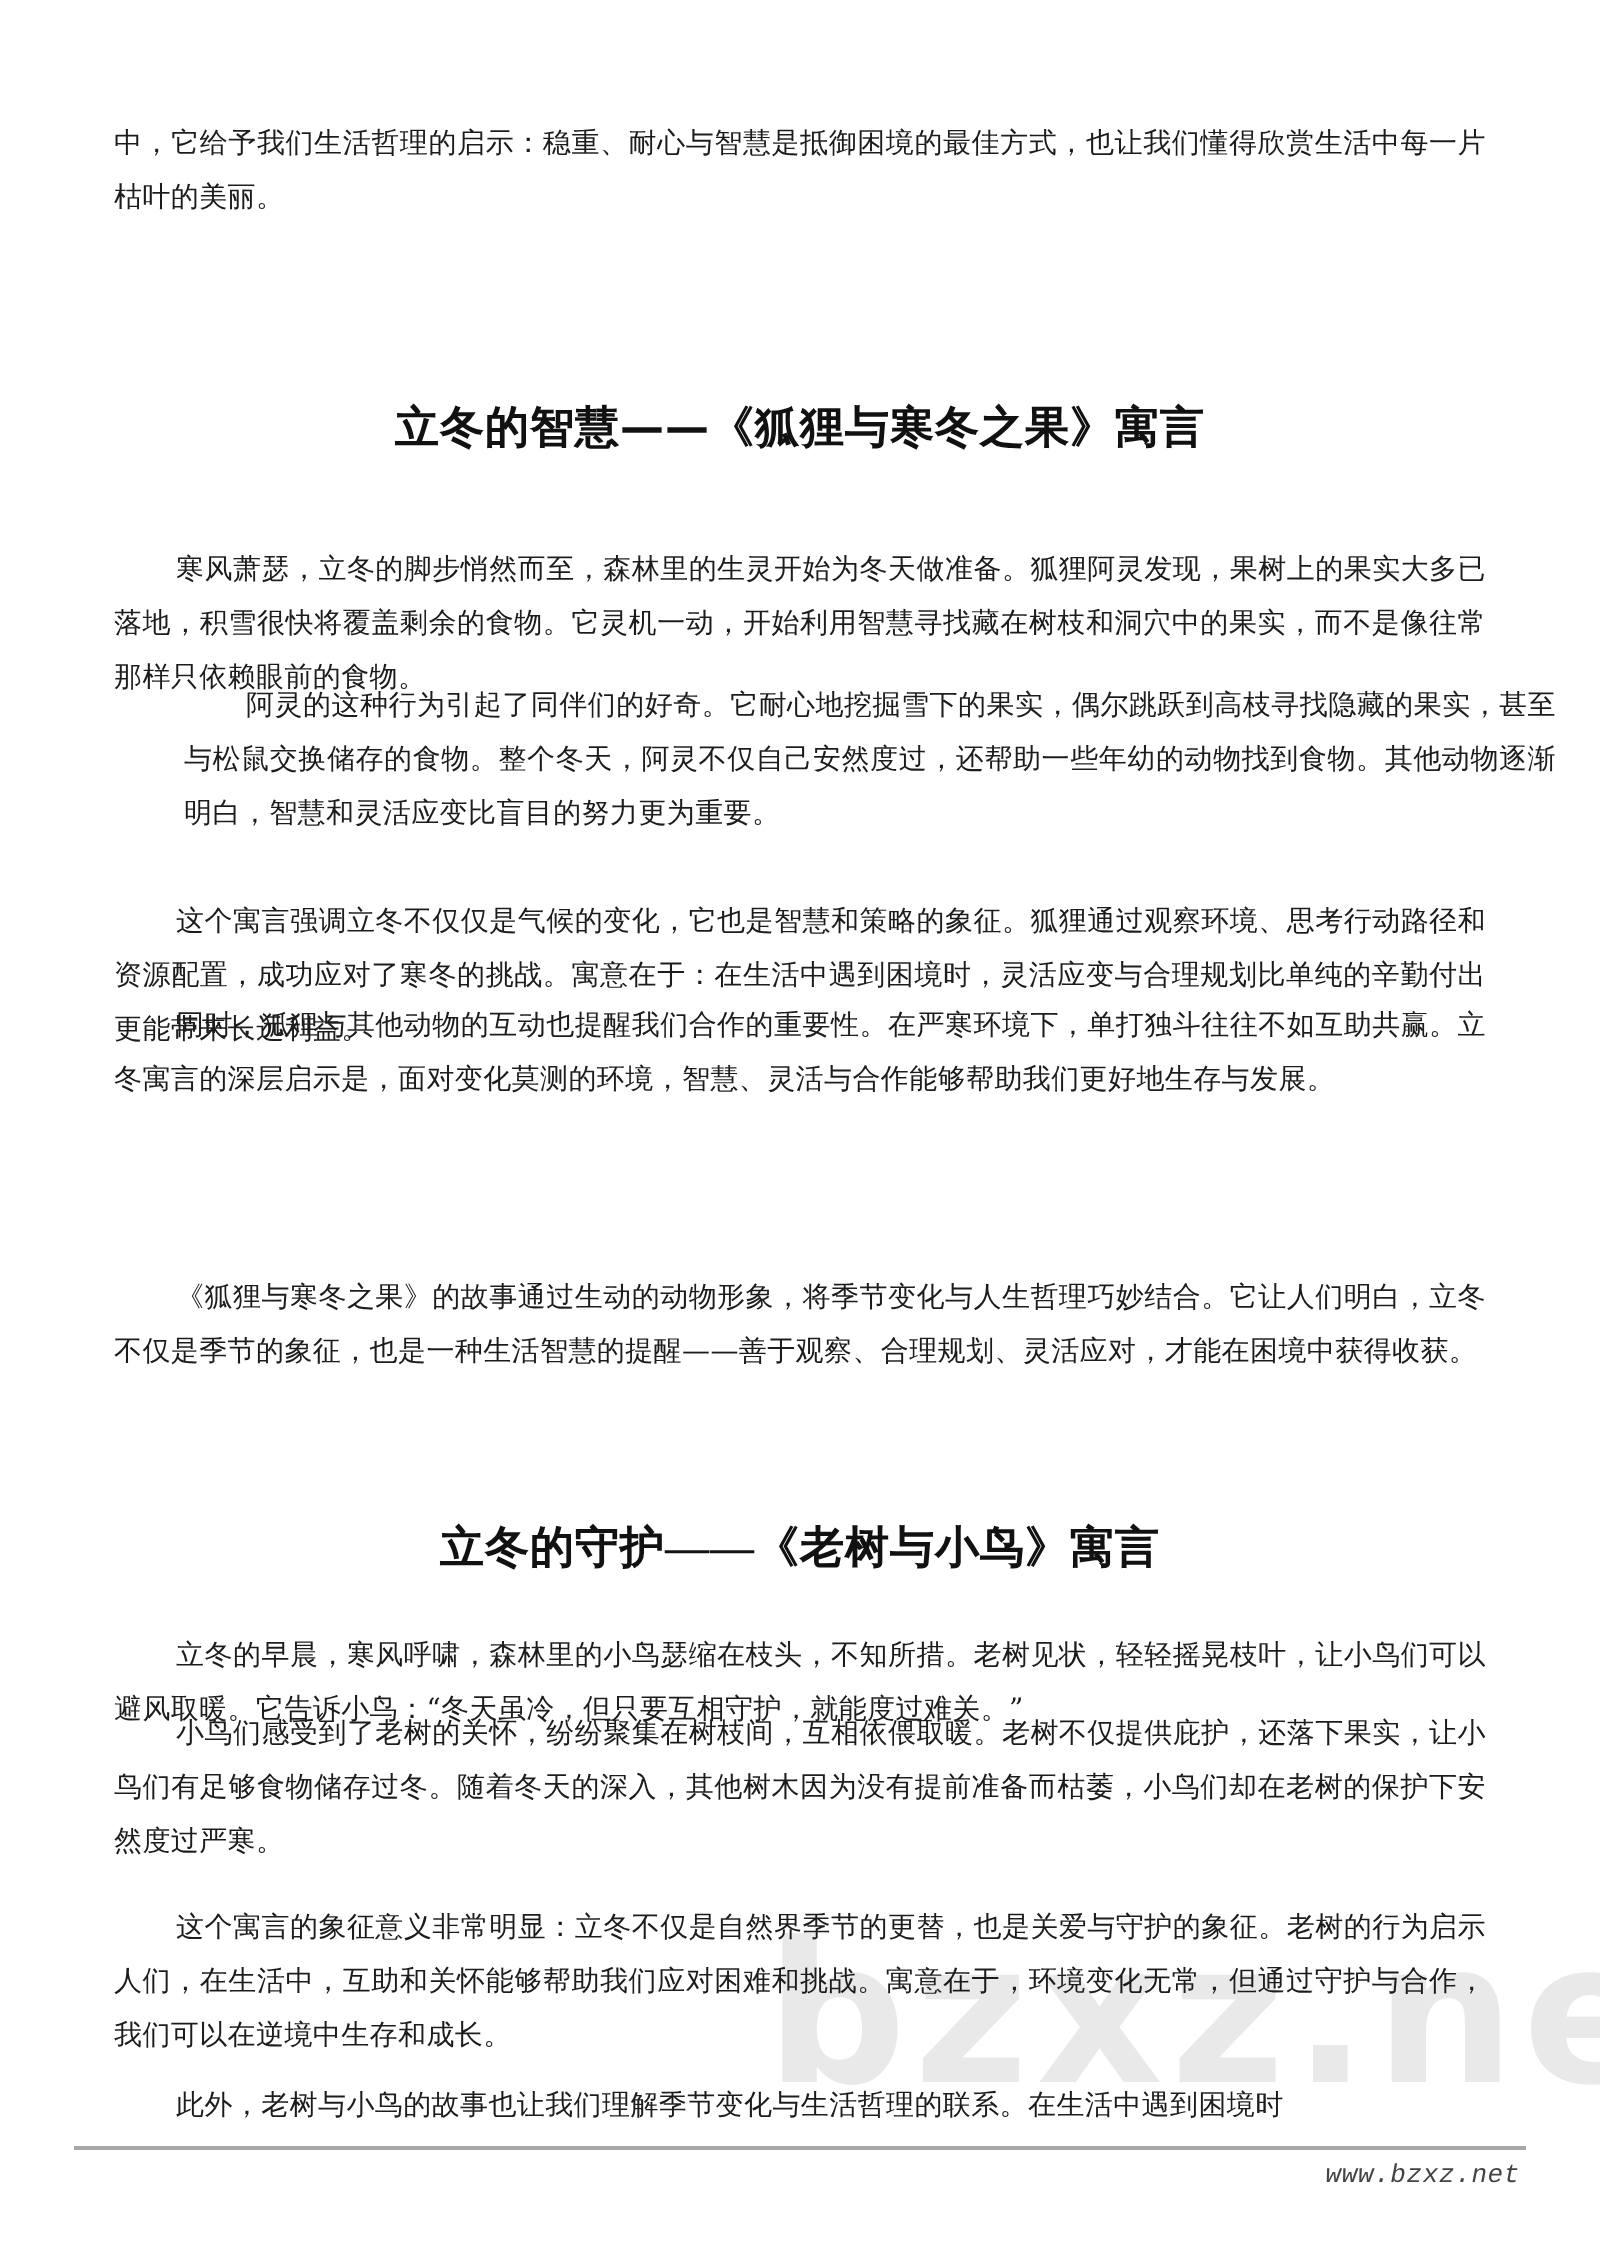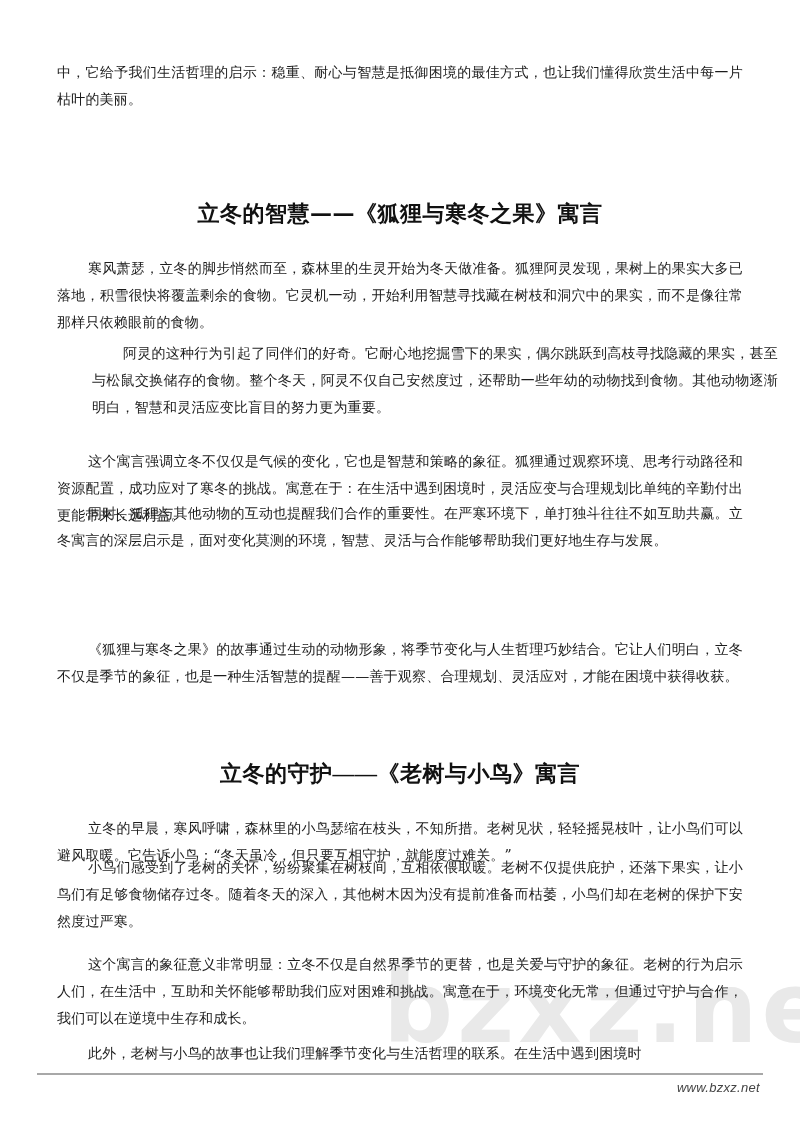--- a/index.html
+++ b/index.html
@@ -66,42 +66,42 @@
       left: 37px;
       top: 1073px;
       width: 726px;
       height: 2px;
       background: #a8a8a8;
     }
     .footer-url {
       position: absolute;
       right: 40px;
       top: 1080px;
-      font-family: Liberation Sans, sans-serif;
+      font-family: Liberation Mono, monospace;
       font-style: italic;
       font-size: 13px;
       color: #444444;
       letter-spacing: 0.3px;
       margin-left: 20px;
     }
   </style>
 </head>
 <body>
 
 <div class="page">
 
   <div class="watermark">bzxz.net</div>
 
   <div class="content">
 
     <p class="para" style="top:59px;">中，它给予我们生活哲理的启示：稳重、耐心与智慧是抵御困境的最佳方式，也让我们懂得欣赏生活中每一片枯叶的美丽。</p>
 
     <h2 class="heading" style="top:199px;">立冬的智慧——《狐狸与寒冬之果》寓言</h2>
 
-    <p class="para indent" style="top:255px;">寒风萧瑟，立冬的脚步悄然而至，森林里的生灵开始为冬天做准备。狐狸阿灵发现，果树上的果实大多已落地，积雪很快将覆盖剩余的食物。它灵机一动，开始利用智慧寻找藏在树枝和洞穴中的果实，而不是像往常那样只依赖眼前的食物。</p>
+    <p class="para indent" style="top:272px;">寒风萧瑟，立冬的脚步悄然而至，森林里的生灵开始为冬天做准备。狐狸阿灵发现，果树上的果实大多已落地，积雪很快将覆盖剩余的食物。它灵机一动，开始利用智慧寻找藏在树枝和洞穴中的果实，而不是像往常那样只依赖眼前的食物。</p>
     <p class="para indent" style="top:340px;margin-left:35px;">阿灵的这种行为引起了同伴们的好奇。它耐心地挖掘雪下的果实，偶尔跳跃到高枝寻找隐藏的果实，甚至与松鼠交换储存的食物。整个冬天，阿灵不仅自己安然度过，还帮助一些年幼的动物找到食物。其他动物逐渐明白，智慧和灵活应变比盲目的努力更为重要。</p>
     <p class="para indent" style="top:448px;">这个寓言强调立冬不仅仅是气候的变化，它也是智慧和策略的象征。狐狸通过观察环境、思考行动路径和资源配置，成功应对了寒冬的挑战。寓意在于：在生活中遇到困境时，灵活应变与合理规划比单纯的辛勤付出更能带来长远利益。</p>
     <p class="para indent" style="top:500px;">同时，狐狸与其他动物的互动也提醒我们合作的重要性。在严寒环境下，单打独斗往往不如互助共赢。立冬寓言的深层启示是，面对变化莫测的环境，智慧、灵活与合作能够帮助我们更好地生存与发展。</p>
     <p class="para indent" style="top:593px;margin-top:43px;">《狐狸与寒冬之果》的故事通过生动的动物形象，将季节变化与人生哲理巧妙结合。它让人们明白，立冬不仅是季节的象征，也是一种生活智慧的提醒——善于观察、合理规划、灵活应对，才能在困境中获得收获。</p>
 
     <h2 class="heading" style="top:759px;font-family:Liberation Serif, serif;">立冬的守护——《老树与小鸟》寓言</h2>
 
     <p class="para indent" style="top:815px;">立冬的早晨，寒风呼啸，森林里的小鸟瑟缩在枝头，不知所措。老树见状，轻轻摇晃枝叶，让小鸟们可以避风取暖。它告诉小鸟：“冬天虽冷，但只要互相守护，就能度过难关。”</p>
     <p class="para indent" style="top:854px;">小鸟们感受到了老树的关怀，纷纷聚集在树枝间，互相依偎取暖。老树不仅提供庇护，还落下果实，让小鸟们有足够食物储存过冬。随着冬天的深入，其他树木因为没有提前准备而枯萎，小鸟们却在老树的保护下安然度过严寒。</p>
     <p class="para indent" style="top:951px;">这个寓言的象征意义非常明显：立冬不仅是自然界季节的更替，也是关爱与守护的象征。老树的行为启示人们，在生活中，互助和关怀能够帮助我们应对困难和挑战。寓意在于，环境变化无常，但通过守护与合作，我们可以在逆境中生存和成长。</p>

